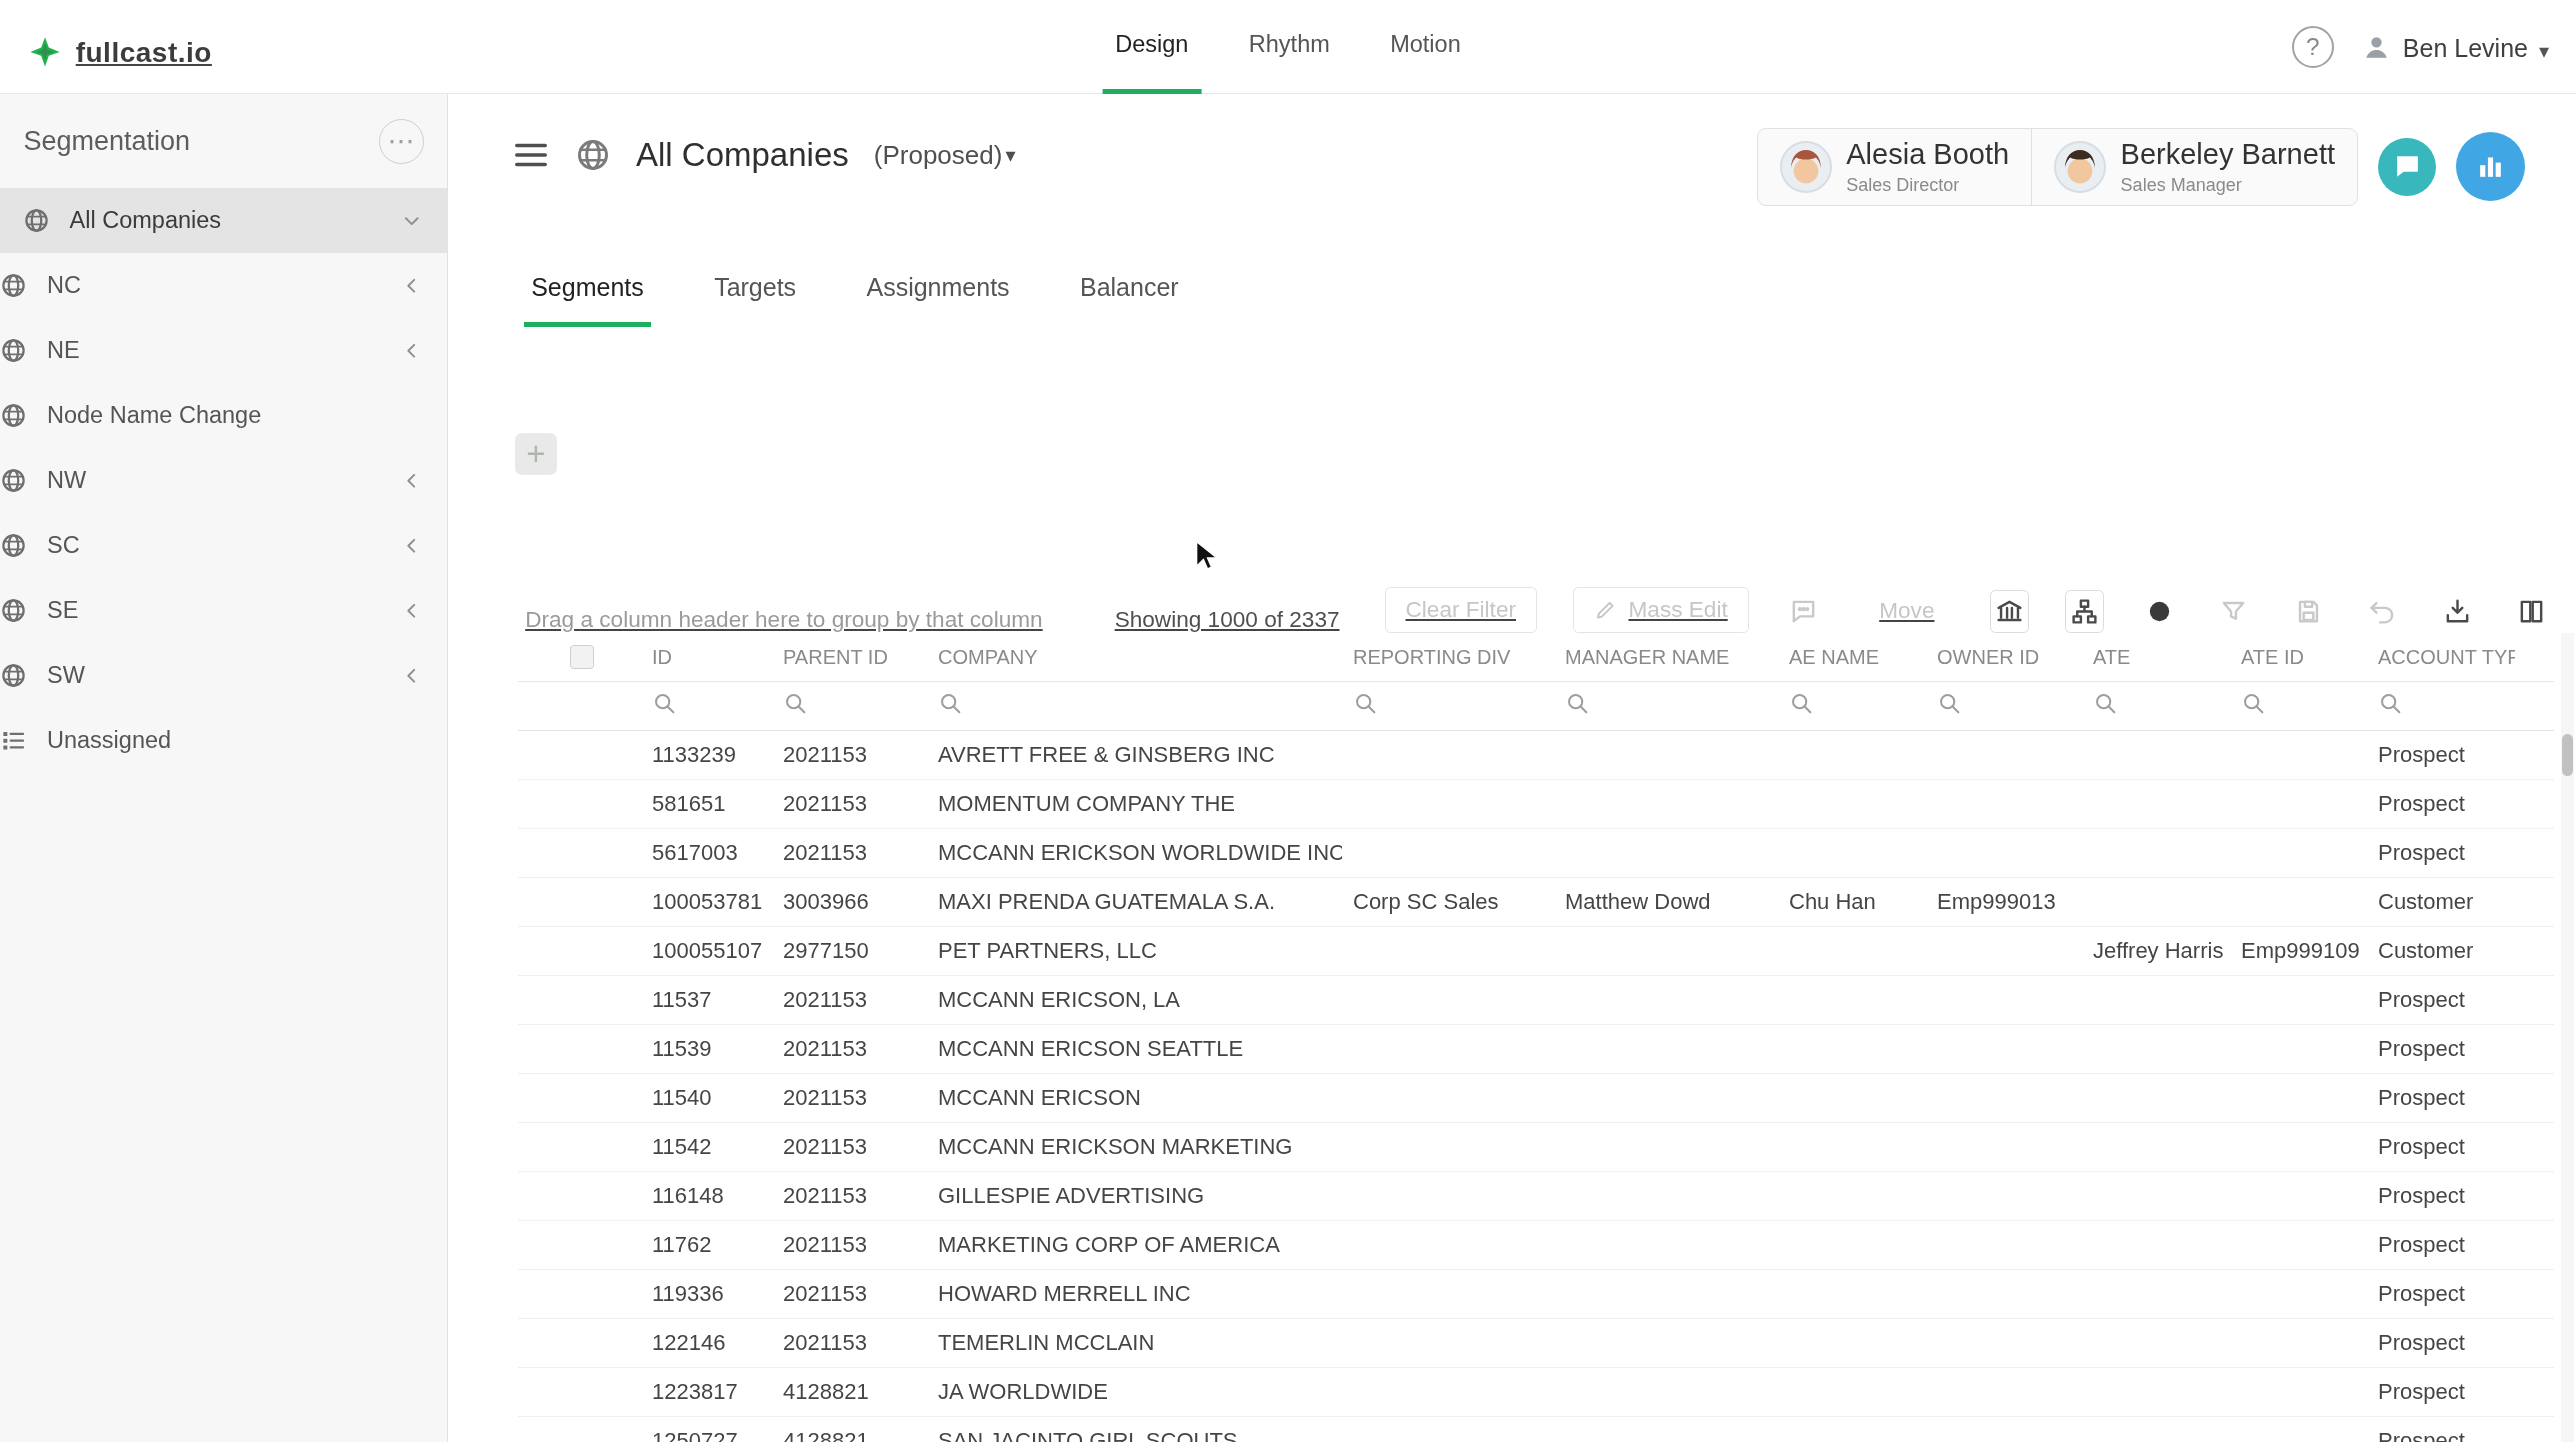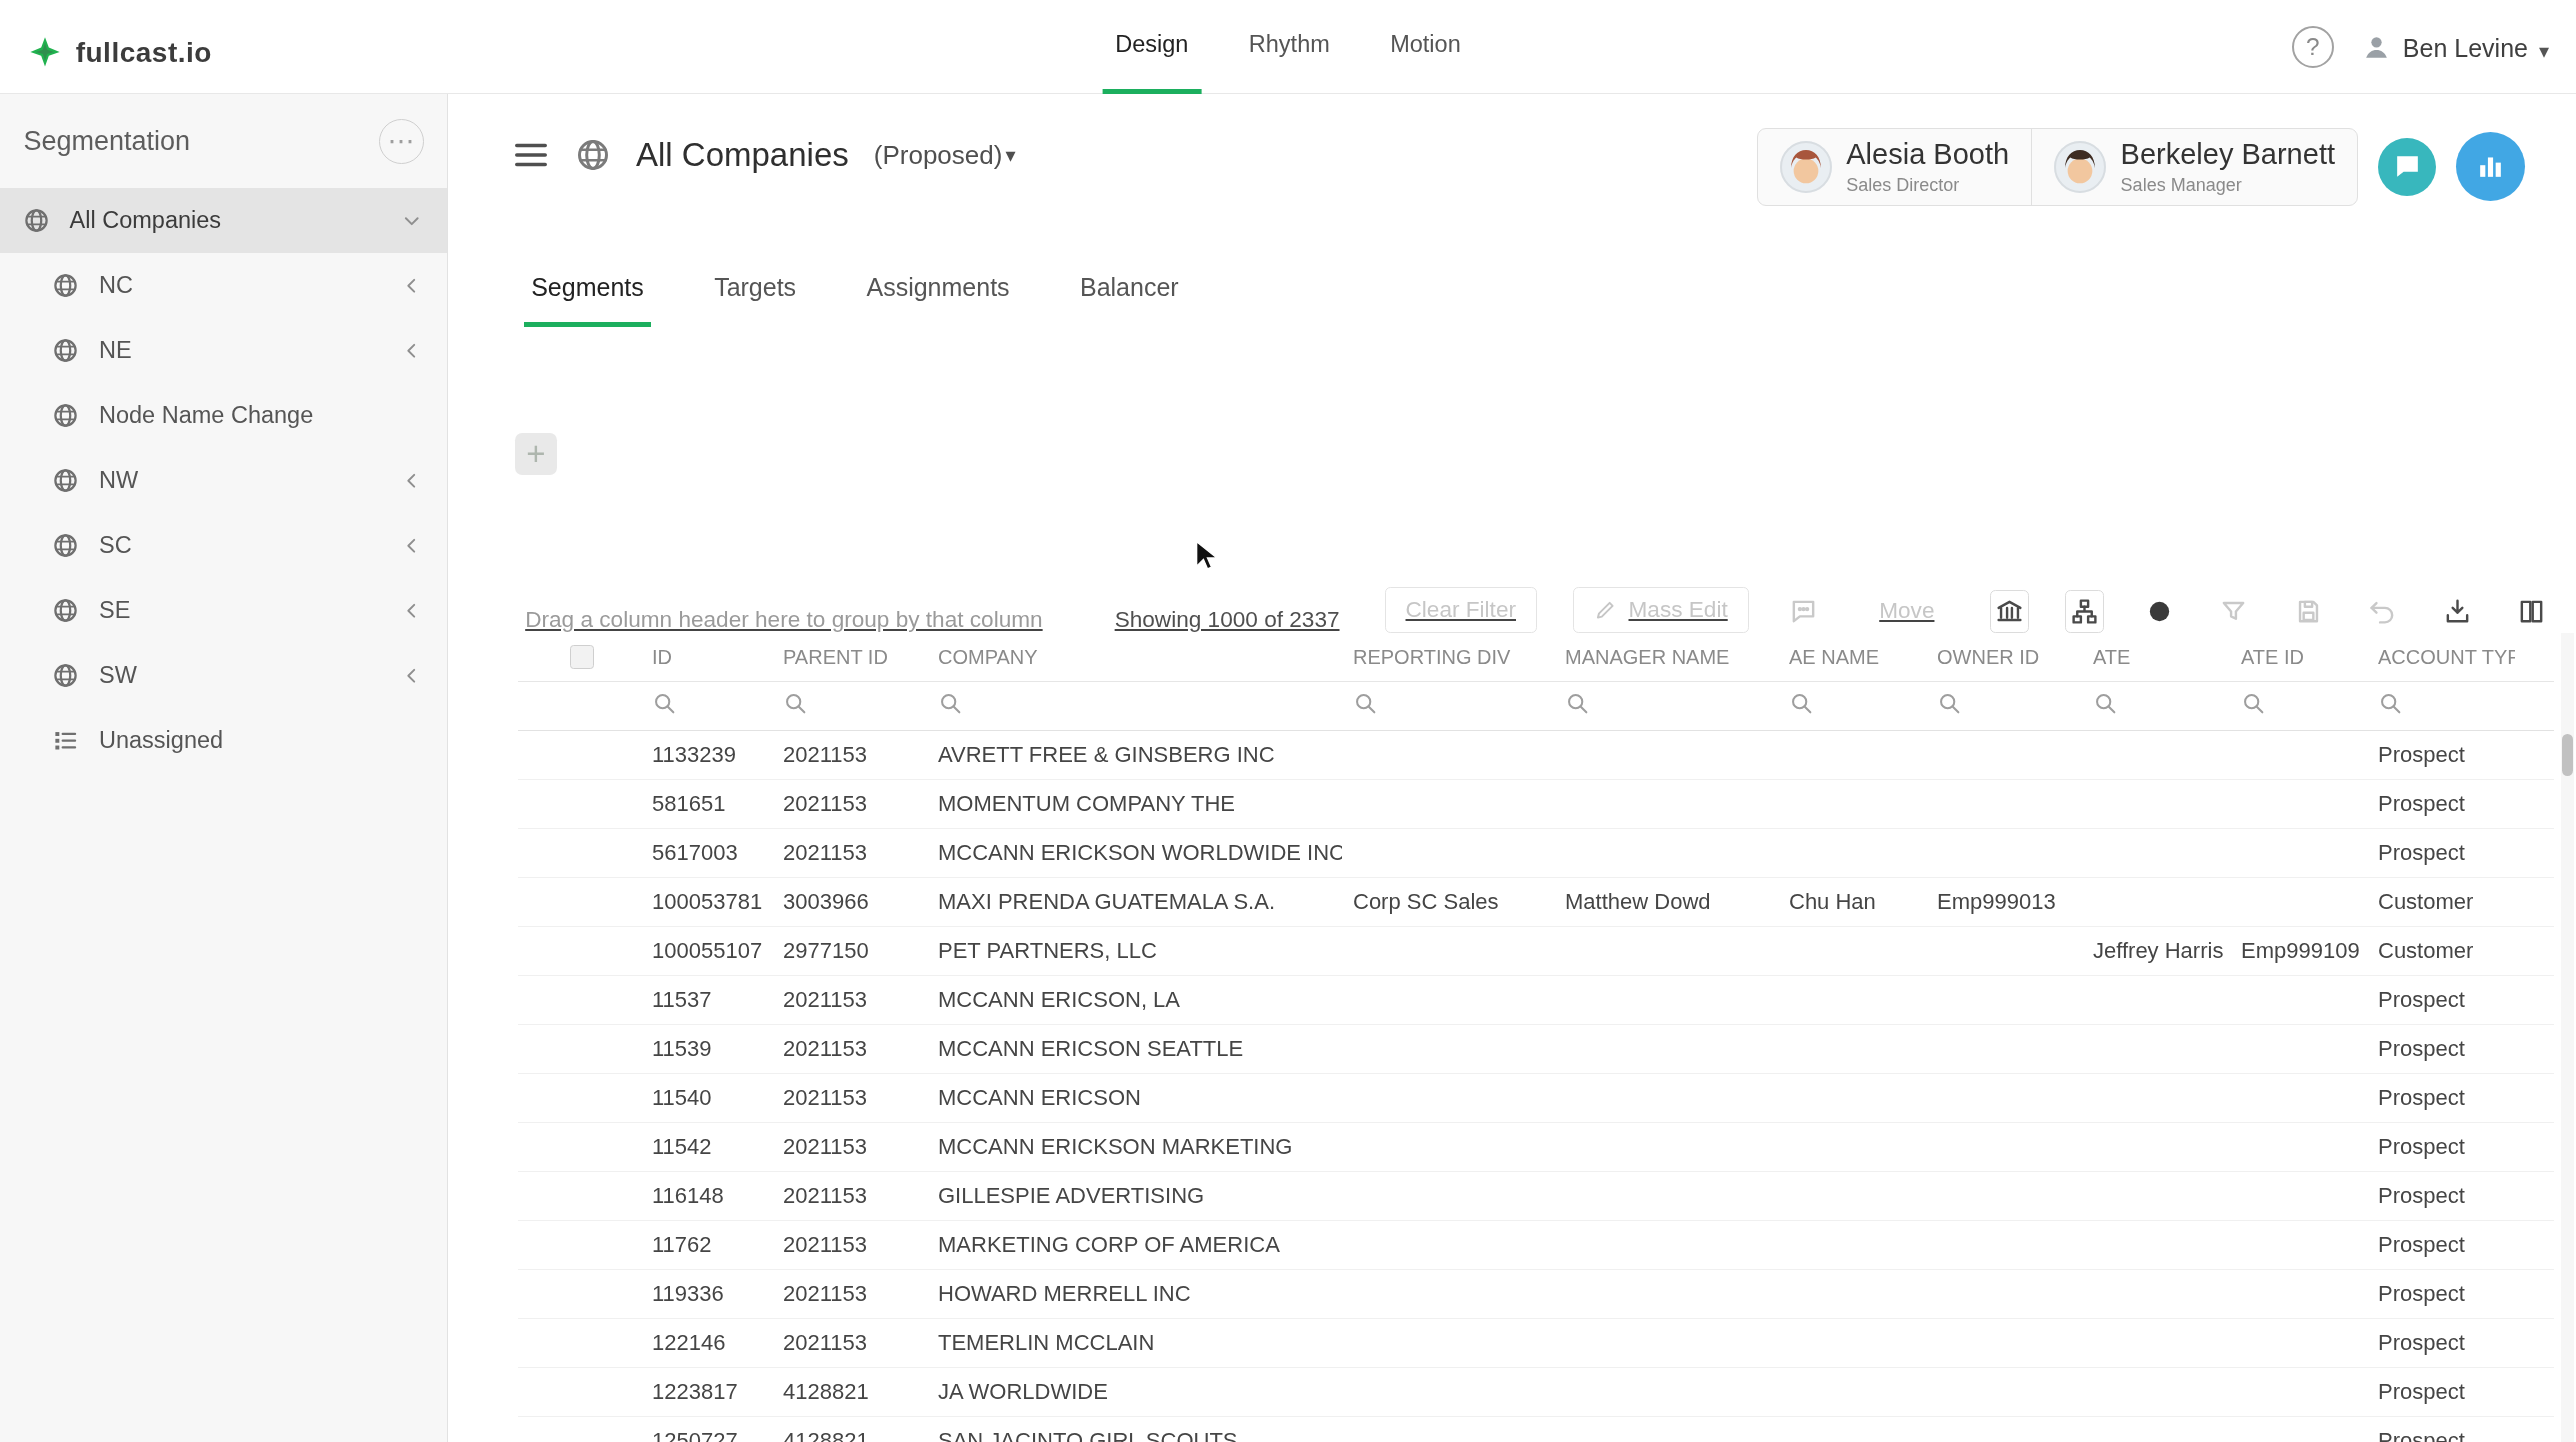--- a/index.html
+++ b/index.html
@@ -5,21 +5,21 @@
   :root{ --green:#1caf5e; --teal:#38b7bd; --blue:#41a7e4; }
   *{ box-sizing:border-box; }
   body{ margin:0; width:2576px; height:1443px; overflow:hidden; background:#fff;
         font-family:"Liberation Sans", sans-serif; color:#444; }
   .app{ position:relative; width:2576px; height:1443px; overflow:hidden; }
   .ic{ stroke:currentColor; fill:none; stroke-width:2; stroke-linecap:round; stroke-linejoin:round; }
 
   
   .topbar{ position:absolute; top:0; left:0; right:0; height:94px; background:#fff;
            border-bottom:1.8px solid #e8e8e8; z-index:20; }
-  .brand{ position:absolute; left:27px; top:0; height:106px; display:flex; align-items:center; gap:12.7px; }
+  .brand{ position:absolute; left:27px; top:0; height:106px; display:flex; align-items:center; gap:12.7px;text-decoration:underline; }
   .brand-name{ font-size:28px; font-weight:bold; color:#3c3c3c; letter-spacing:0.5px; }
   .topnav{ position:absolute; left:50%; transform:translateX(-50%); top:0; height:94px; display:flex; gap:35px; }
   .nav-item{ display:flex; align-items:center; padding:0 12.7px; font-size:23.5px; color:#555;
              border-bottom:5.4px solid transparent; cursor:pointer; }
   .nav-item.active{ color:#222; border-bottom-color:var(--green); }
   .top-right{ position:absolute; right:27px; top:0; height:94px; display:flex; align-items:center; gap:27px; }
   .help-btn{ width:42px; height:42px; border:2.7px solid #a2a2a2; border-radius:50%; color:#8a8a8a;
              font-size:24.4px; display:flex; align-items:center; justify-content:center; }
   .user-chip{ display:flex; align-items:flex-end; gap:11px; font-size:25px; color:#3f3f3f; }
   .user-chip .caret{ font-size:20px; color:#555; }
@@ -27,21 +27,21 @@
   
   .sidebar{ position:absolute; top:94px; left:0; width:448px; bottom:0; background:#f7f7f7;
             border-right:1.8px solid #e2e2e2; }
   .sidebar-header{ height:94px; display:flex; align-items:center; justify-content:space-between; padding:0 23.5px; }
   .sidebar-title{ font-size:27px; color:#5d5d5d; }
   .dots-btn{ width:45px; height:45px; border:1.8px solid #cfcfcf; border-radius:50%; color:#9e9e9e;
              font-size:27px; display:flex; align-items:center; justify-content:center; }
   .side-item{ height:65px; display:flex; align-items:center; gap:20px; padding-right:23.5px;
               font-size:23.5px; color:#555; cursor:pointer; }
   .side-item.l0{ padding-left:22.6px; }
-  .side-item.l1{ padding-left:52px; }
+  .side-item.l1{ }
   .side-item.selected{ background:#e4e4e4; color:#3b3b3b; }
   .side-item .lbl{ flex:0 1 auto; white-space:nowrap; }
   .side-item .sp{ flex:1; }
   .side-item svg{ flex:none; }
   .side-ic{ width:27px; height:27px; color:#6f6f6f; }
   .chev{ width:23.5px; height:23.5px; color:#8f8f8f; }
 
   
   .main{ position:absolute; top:94px; left:472px; right:0; bottom:0; background:#fff; }
   .title-row{ position:absolute; top:25px; left:40px; height:72px; display:flex; align-items:center; gap:25px; }

